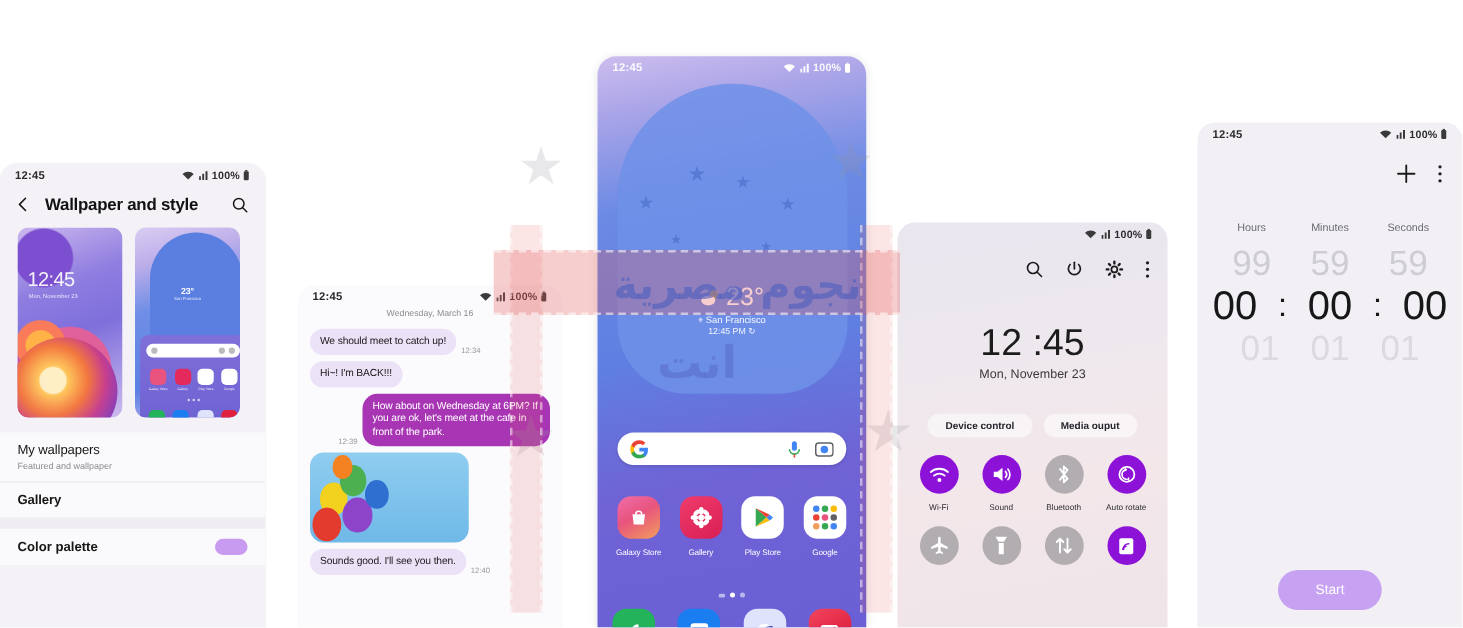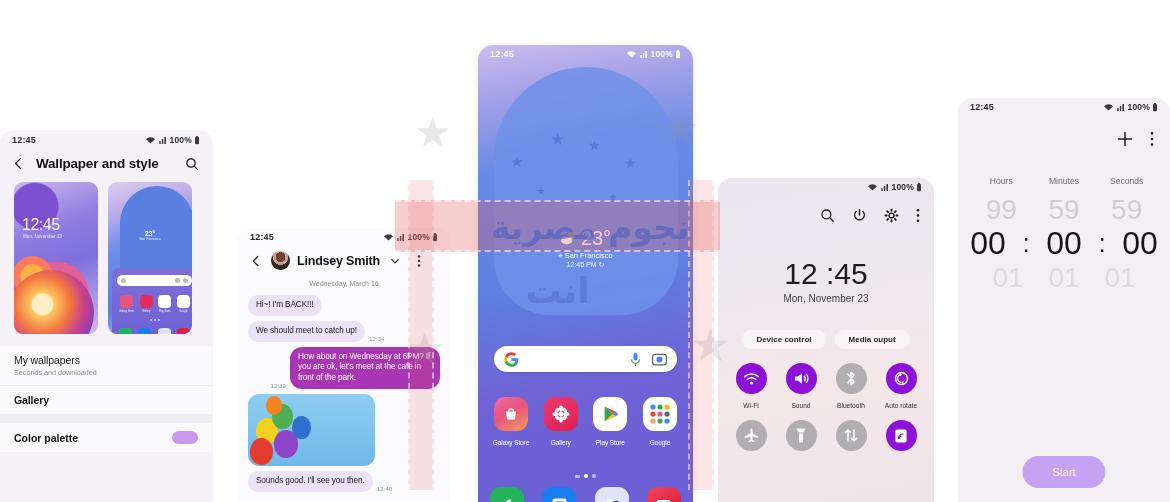--- a/index.html
+++ b/index.html
@@ -325,21 +325,21 @@
             <i style="background:#dfe3fb"></i>
             <i style="background:#e0203f"></i>
           </div>
         </div>
       </div>
     </div>
 
     <div class="opt-list">
       <div class="opt">
         <div class="t">My wallpapers</div>
-        <div class="s">Seconds and downloaded</div>
+        <div class="s">Featured and wallpaper</div>
       </div>
       <div class="opt plain">
         <div class="t">Gallery</div>
       </div>
       <div class="opt-gap"></div>
       <div class="opt-last">
         <div class="t" style="font-size:10.5px;font-weight:700;color:#161616">Color palette</div>
         <span class="sw"></span>
       </div>
     </div>
@@ -356,51 +356,30 @@
             <path d="M8 1v7H6.4V1zM5.3 3v5H3.8V3zM2.7 5v3H1.3V5z" fill="#3a3a3a"></path>
           </svg>
         <span class="sb-pct">100%</span>
         <svg width="6" height="9" viewBox="0 0 6 9">
             <rect x="1" y="1" width="4" height="7.2" rx="1" fill="#3a3a3a"></rect>
             <rect x="2.1" y="0" width="1.8" height="1" fill="#3a3a3a"></rect>
           </svg>
       </span>
     </div>
 
-    <div class="msg-head">
-      <span class="icon-btn">
-        <svg width="12" height="12" viewBox="0 0 13 13">
-            <path d="M8.4 1.6 3.6 6.5l4.8 4.9" fill="none" stroke="#141414" stroke-width="1.25" stroke-linecap="round" stroke-linejoin="round"></path>
-          </svg>
-      </span>
-      <span class="avatar"></span>
-      <span class="nm">Lindsey Smith</span>
-      <span class="icon-btn">
-        <svg width="10" height="10" viewBox="0 0 10 10">
-            <path d="M1.8 3.6 5 6.8l3.2-3.2" fill="none" stroke="#141414" stroke-width="1.1" stroke-linecap="round"></path>
-          </svg>
-      </span>
-      <span class="icon-btn">
-        <svg width="4" height="14" viewBox="0 0 4 14">
-            <circle cx="2" cy="2.4" r="1.25" fill="#2a2a2a"></circle>
-            <circle cx="2" cy="7" r="1.25" fill="#2a2a2a"></circle>
-            <circle cx="2" cy="11.6" r="1.25" fill="#2a2a2a"></circle>
-          </svg>
-      </span>
-    </div>
 
     <div class="msg-date">Wednesday, March 16</div>
 
     <div class="bubbles">
-      <div class="row">
-        <span class="bub in">Hi~! I'm BACK!!!</span>
-      </div>
       <div class="row">
         <span class="bub in">We should meet to catch up!</span>
         <span class="ts">12:34</span>
+      </div>
+      <div class="row">
+        <span class="bub in">Hi~! I'm BACK!!!</span>
       </div>
       <div class="row out">
         <span class="ts">12:39</span>
         <span class="bub out">How about on Wednesday at 6PM? If you are ok, let's meet at the cafe in front of the park.</span>
       </div>
       <div class="photo">
         <span class="balloon" style="left:8px;top:24px;width:22px;height:26px;background:#f2d21f"></span>
         <span class="balloon" style="left:24px;top:10px;width:21px;height:25px;background:#4caf50"></span>
         <span class="balloon" style="left:2px;top:44px;width:23px;height:27px;background:#e33b2e"></span>
         <span class="balloon" style="left:26px;top:36px;width:24px;height:28px;background:#8e44c9"></span>

